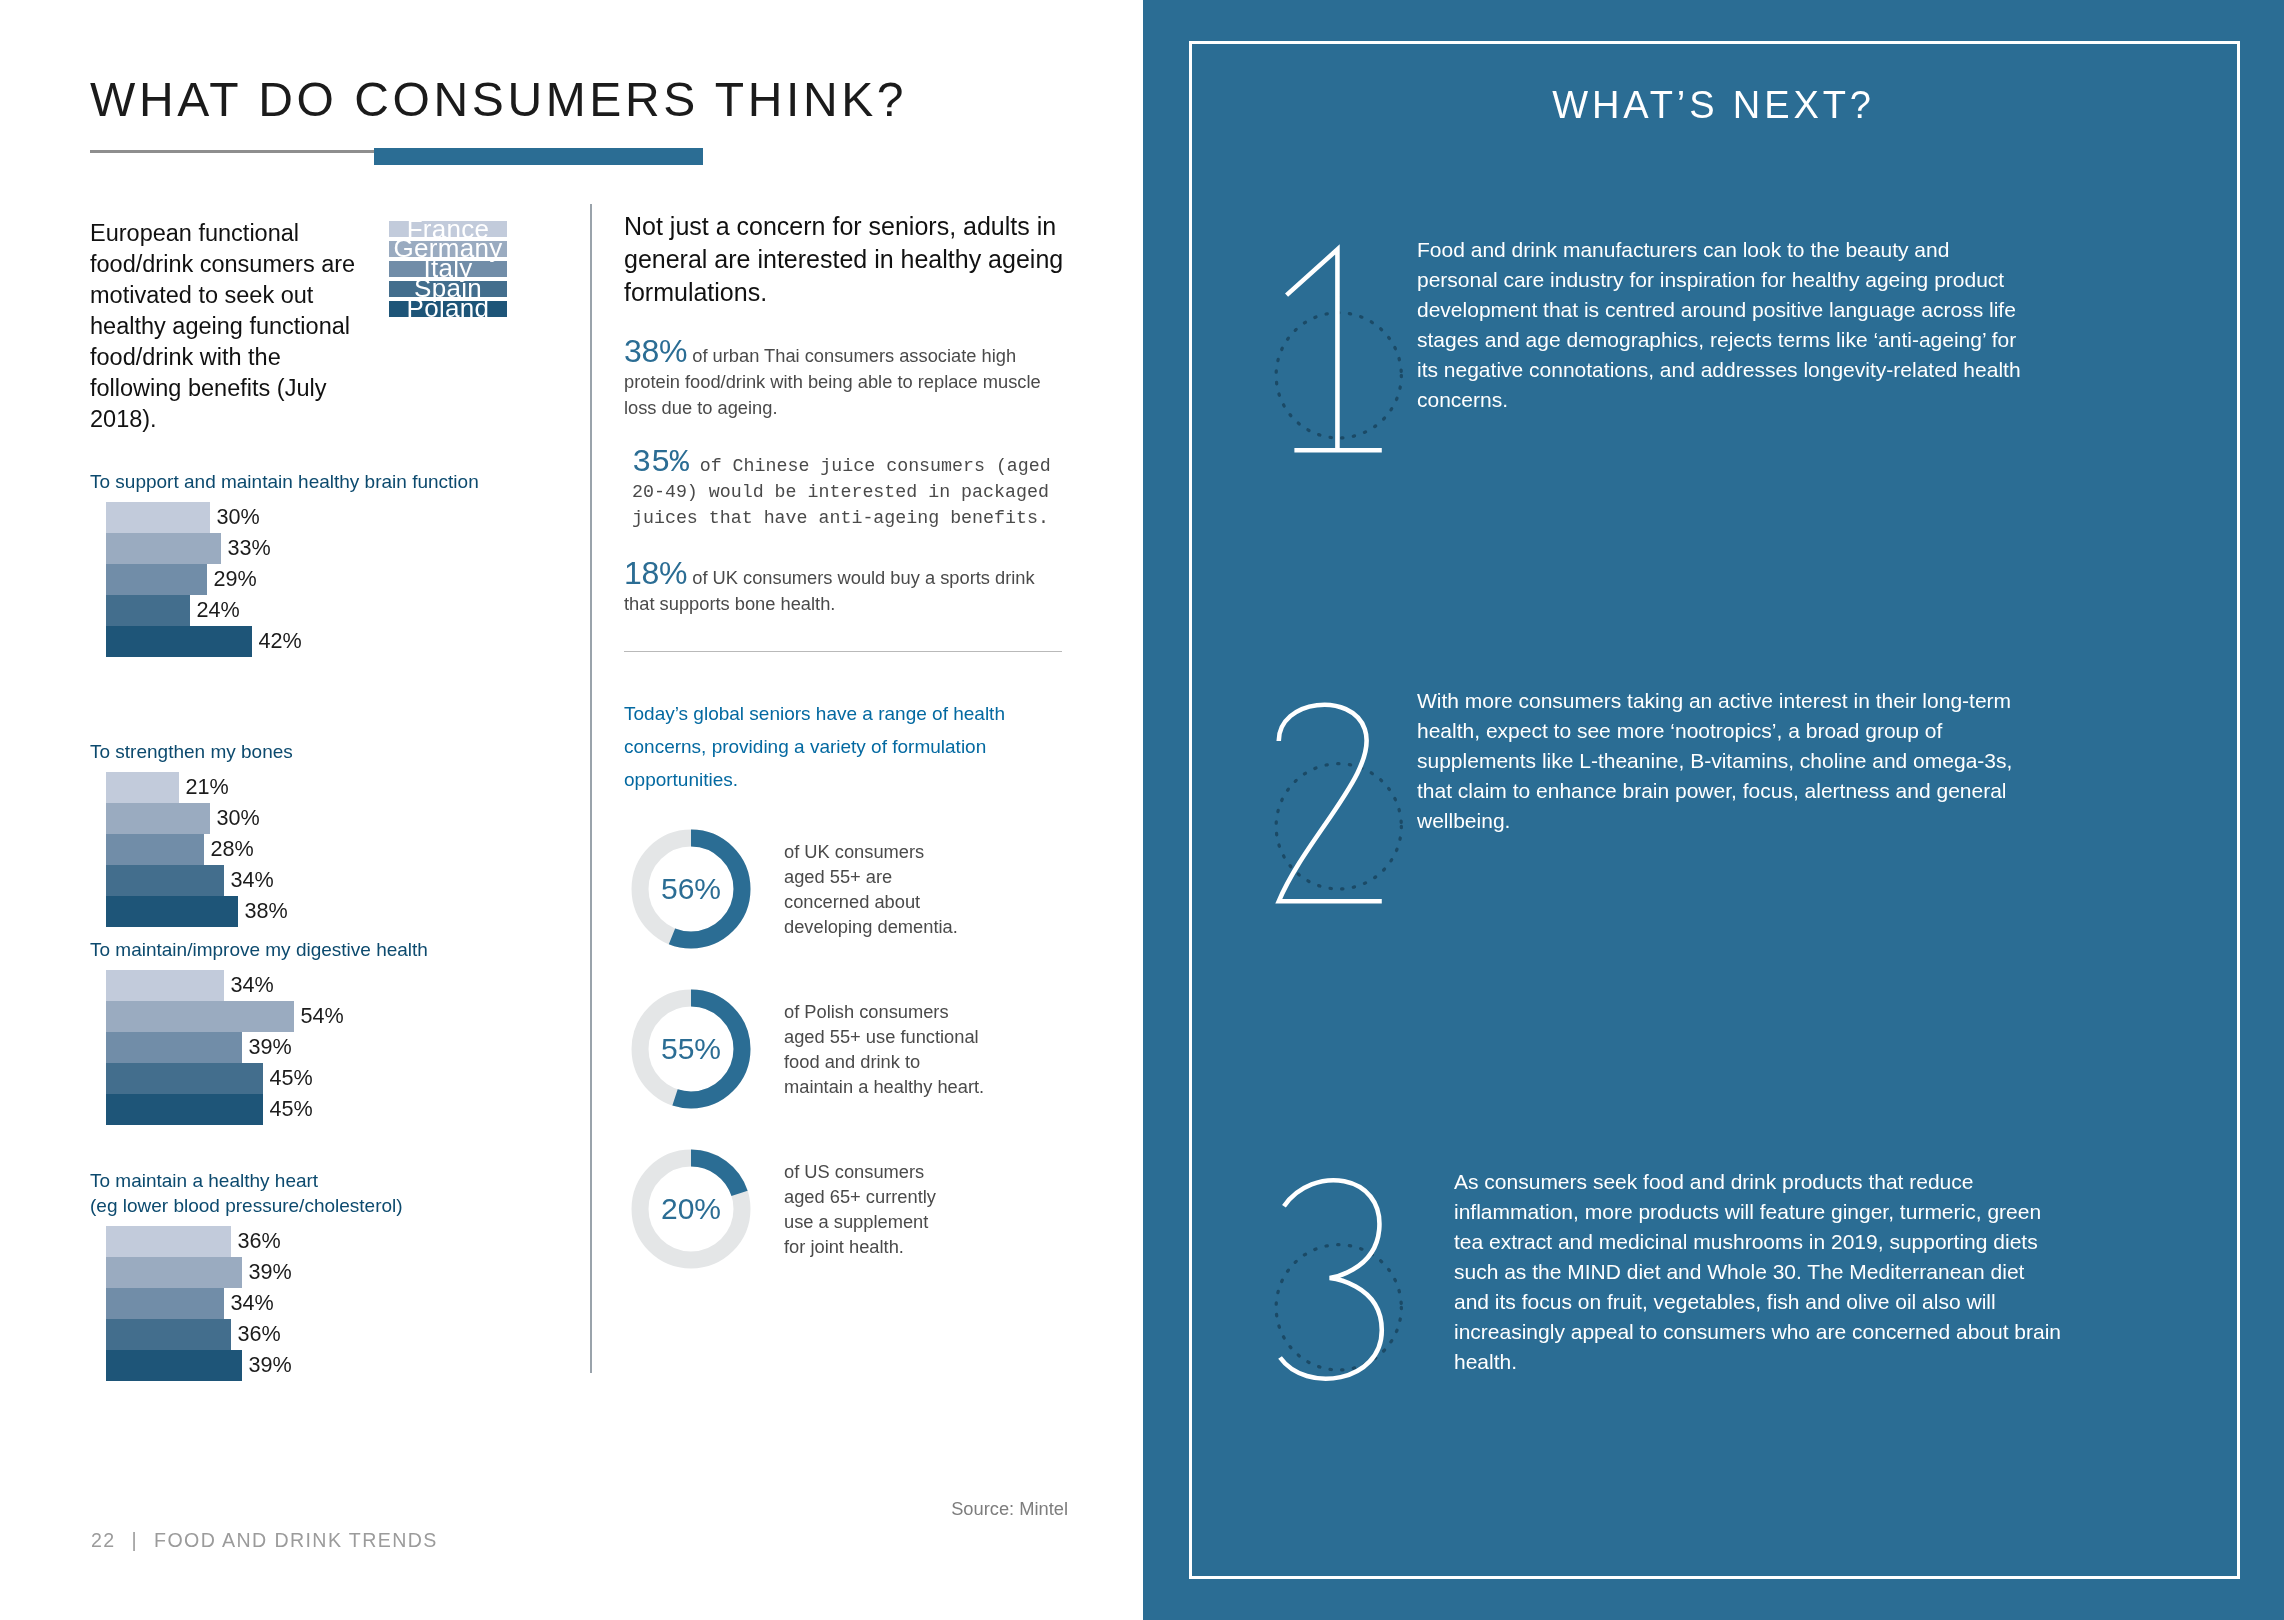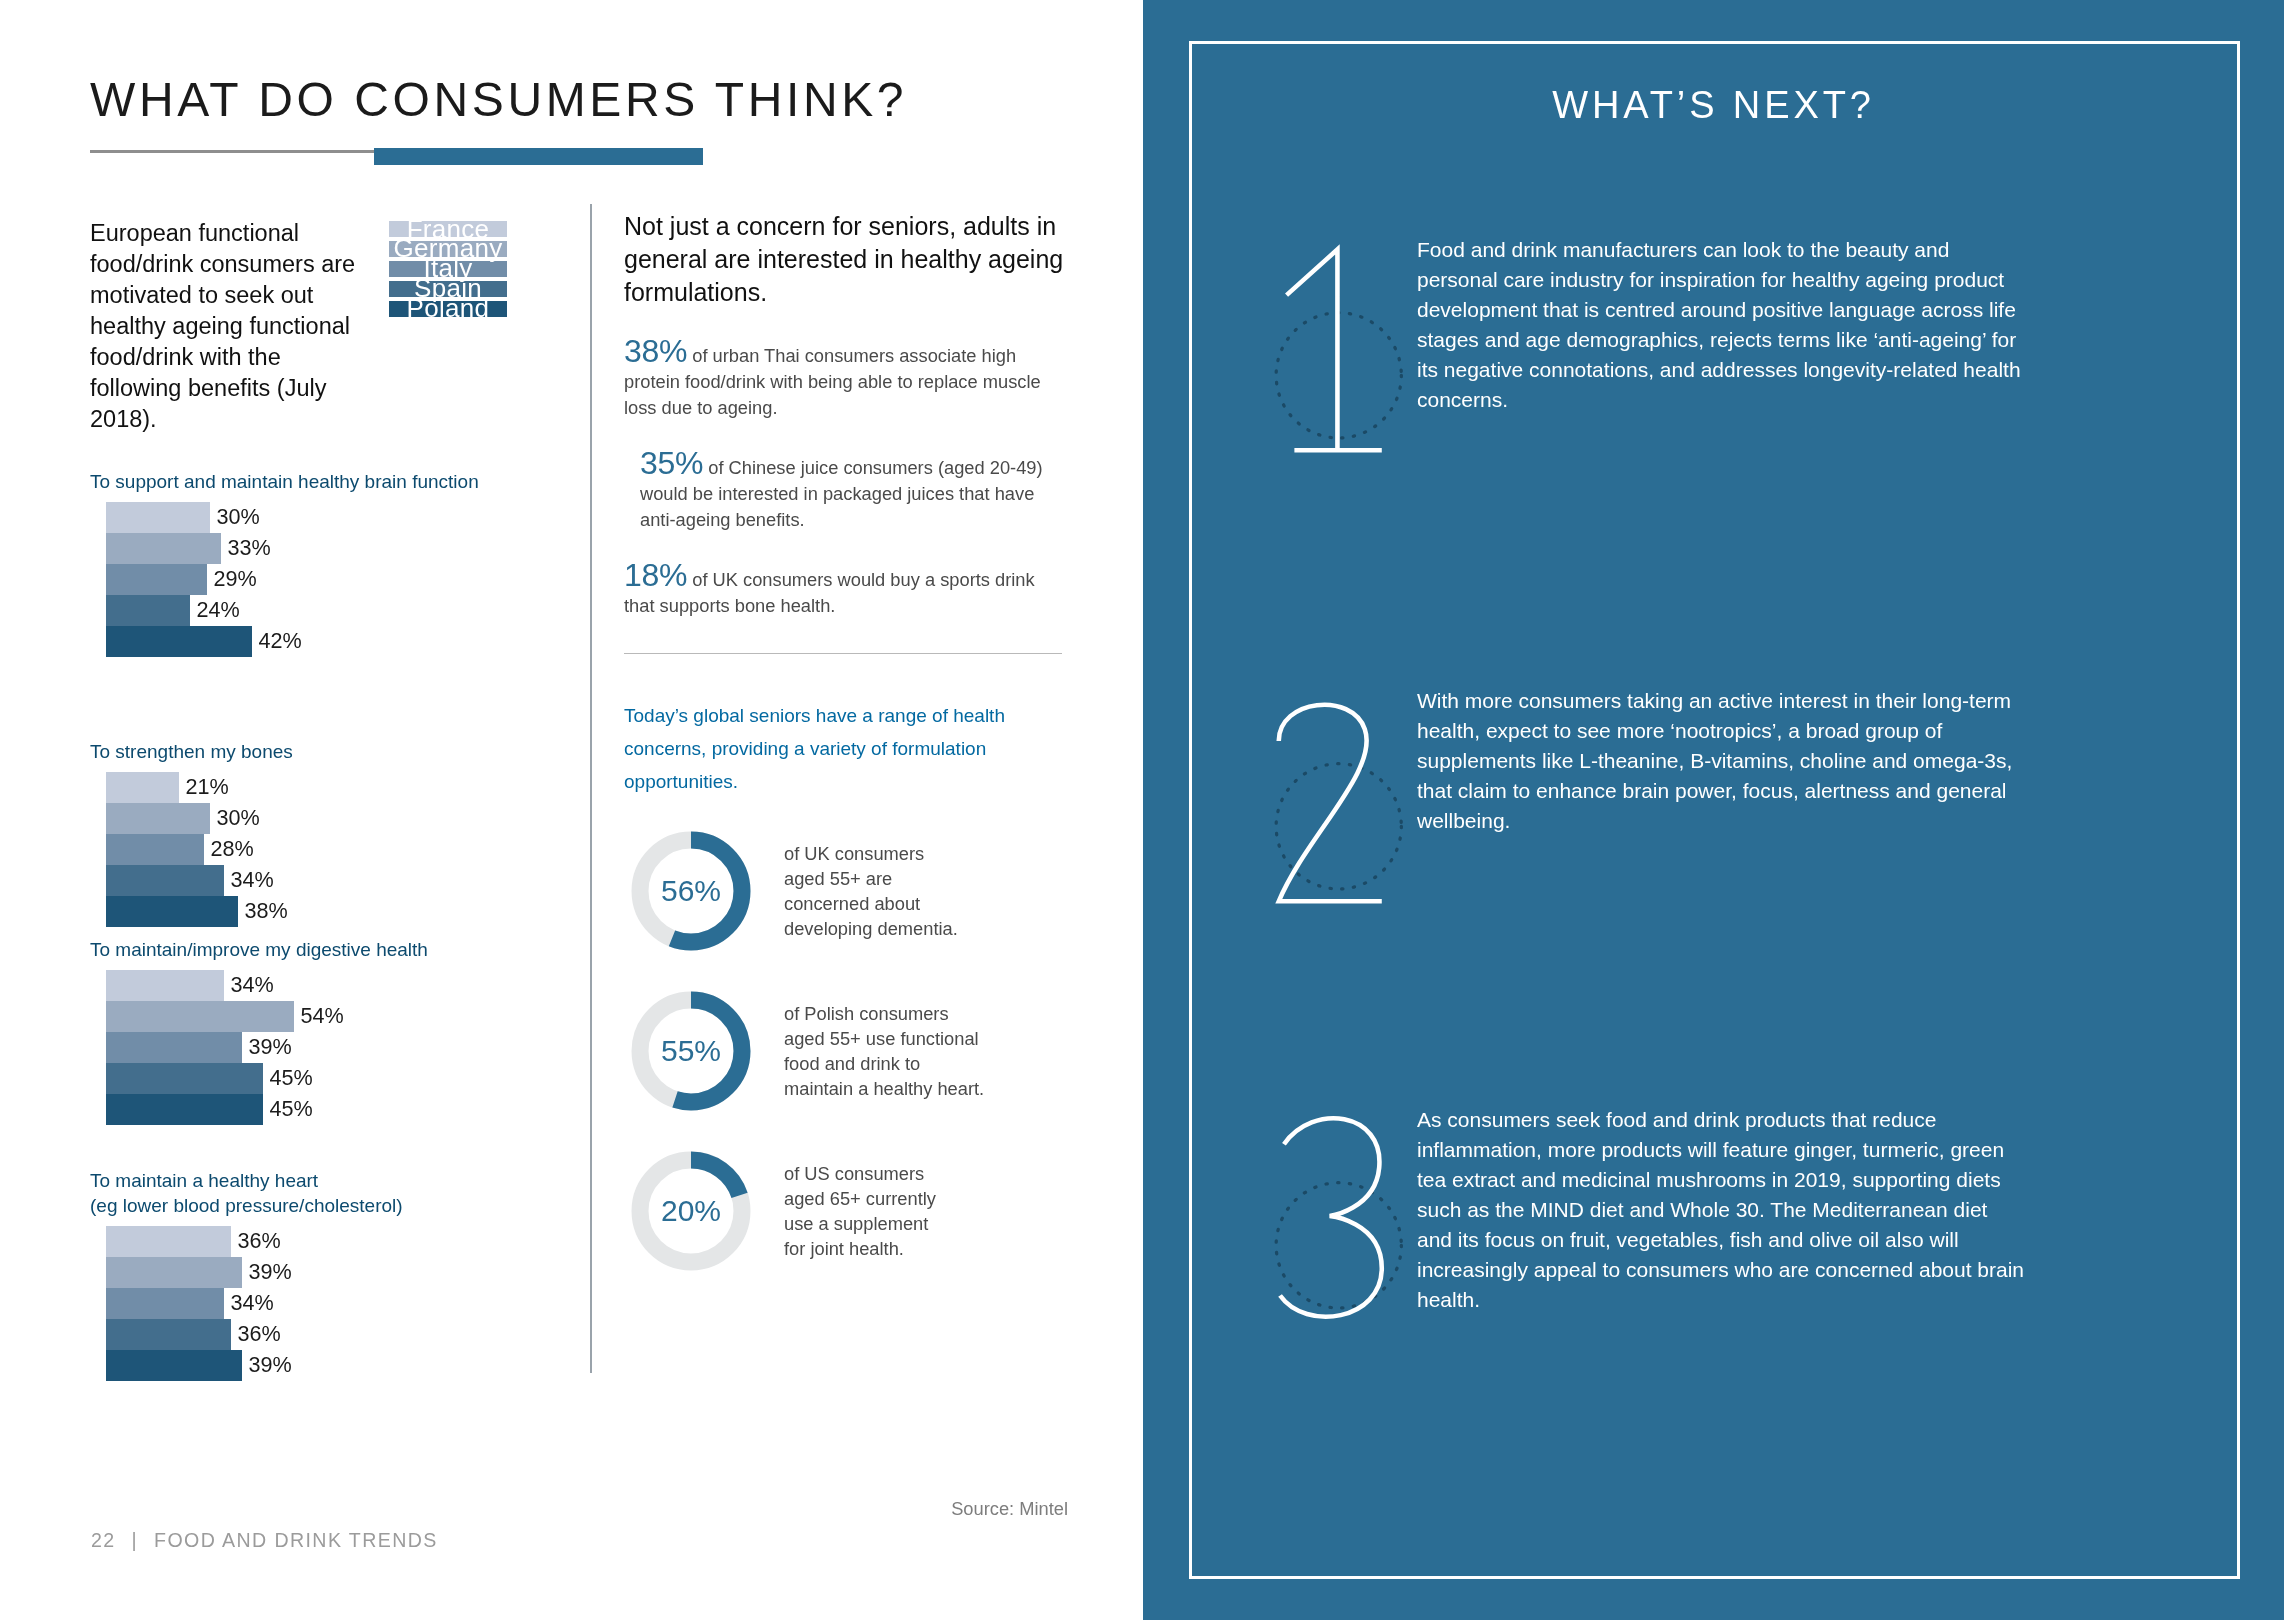--- a/index.html
+++ b/index.html
@@ -208,21 +208,21 @@
         </div>
       </div>
     </div>
 
   <div id="col-divider"></div>
 
   <div id="mid-col">
     <div class="mid-head">Not just a concern for seniors, adults in general are interested in healthy ageing formulations.</div>
     <div id="stats-area">
         <p class="stat" style="margin: 29px 0px 0px;"><b>38%</b><span> of urban Thai consumers associate high protein food/drink with being able to replace muscle loss due to ageing.</span></p>
-        <p class="stat" style="margin: 29px 16px 0px;"><b>35%</b><span> of Chinese juice consumers (aged 20-49) would be interested in packaged juices that have anti-ageing benefits.</span></p>
+        <p class="stat" style="margin: 29px 8px 0px; font-family: Liberation Mono, monospace;"><b>35%</b><span> of Chinese juice consumers (aged 20-49) would be interested in packaged juices that have anti-ageing benefits.</span></p>
         <p class="stat" style="margin: 29px 0px 0px;"><b>18%</b><span> of UK consumers would buy a sports drink that supports bone health.</span></p>
       </div>
     <div id="mid-rule"></div>
     <div class="mid-head2">Today’s global seniors have a range of health concerns, providing a variety of formulation opportunities.</div>
     <div id="donuts-area">
         <div class="donut-row">
           <div class="donut-wrap"><svg width="134" height="134" viewBox="0 0 205 205">
               <circle cx="102.5" cy="102.5" r="78" fill="none" stroke="#e4e6e7" stroke-width="26"></circle>
               <circle cx="102.5" cy="102.5" r="78" fill="none" stroke="#2b6d94" stroke-width="26" stroke-dasharray="274.4495342176043 490.0884539600077" transform="rotate(-90 102.5 102.5)"></circle>
             </svg><div class="donut-val">56%</div></div>
@@ -284,21 +284,21 @@
       </div>
       <div class="next-item" style="left: 124px; top: 686px;">
         <div class="numeral">
           <svg width="150" height="235" viewBox="0 0 230 360">
             <circle cx="110" cy="215" r="96" fill="none" stroke="#1b4a66" stroke-width="5" stroke-dasharray="2 16" stroke-linecap="round"></circle>
             <path d="M18 84 C18 20, 130 8, 150 66 C172 130, 60 230, 18 330 L176 330" fill="none" stroke="#ffffff" stroke-width="7"></path>
           </svg>
         </div>
         <div class="next-text">With more consumers taking an active interest in their long-term health, expect to see more ‘nootropics’, a broad group of supplements like L-theanine, B-vitamins, choline and omega-3s, that claim to enhance brain power, focus, alertness and general wellbeing.</div>
       </div>
-      <div class="next-item" style="left: 124px; top: 1105px;">
+      <div class="next-item" style="left: 124px; top: 1167px; gap: 37px;">
         <div class="numeral">
           <svg width="150" height="235" viewBox="0 0 230 360">
             <circle cx="110" cy="215" r="96" fill="none" stroke="#1b4a66" stroke-width="5" stroke-dasharray="2 16" stroke-linecap="round"></circle>
             <path d="M26 60 C70 -4, 180 10, 172 96 C166 160, 96 170, 96 170 C96 170, 176 178, 176 250 C176 330, 60 348, 20 292" fill="none" stroke="#ffffff" stroke-width="7"></path>
           </svg>
         </div>
         <div class="next-text">As consumers seek food and drink products that reduce inflammation, more products will feature ginger, turmeric, green tea extract and medicinal mushrooms in 2019, supporting diets such as the MIND diet and Whole 30. The Mediterranean diet and its focus on fruit, vegetables, fish and olive oil also will increasingly appeal to consumers who are concerned about brain health.</div>
       </div>
     </div>
 </div>

